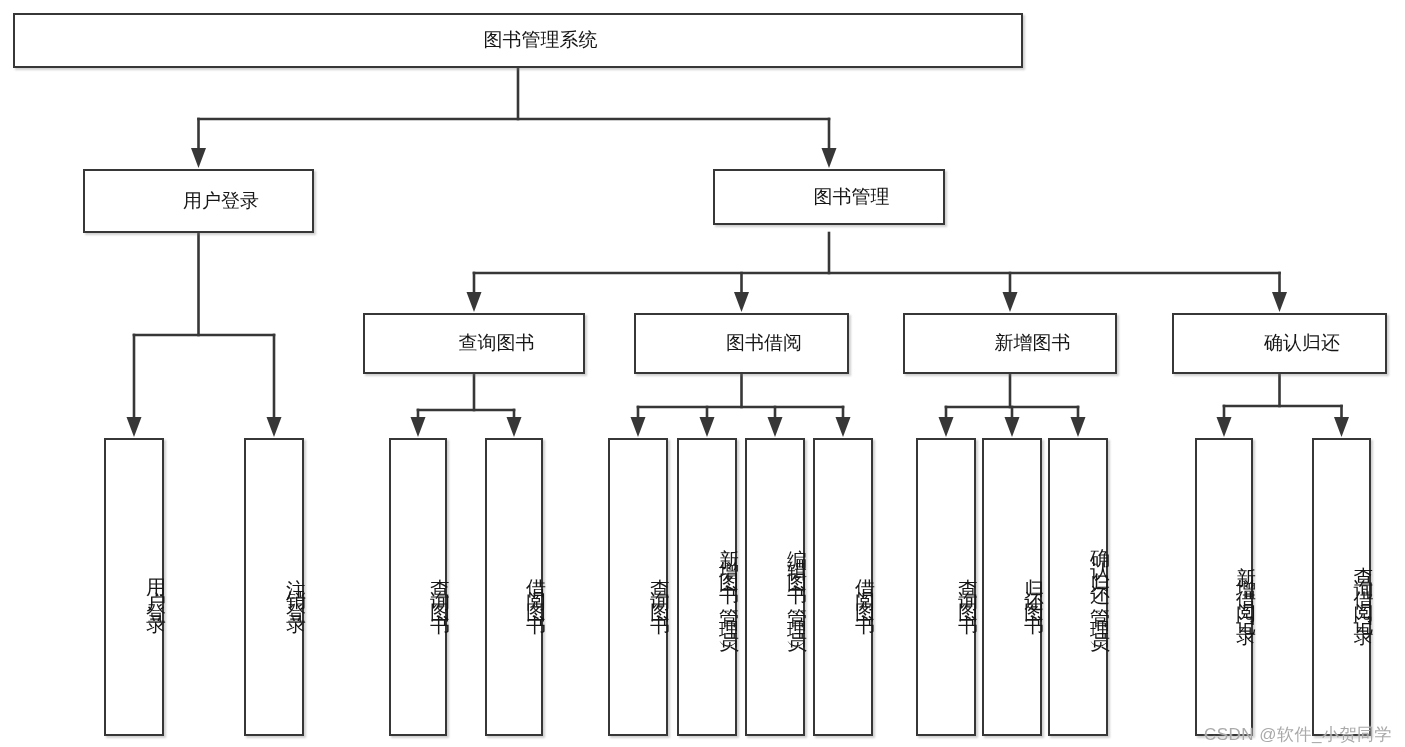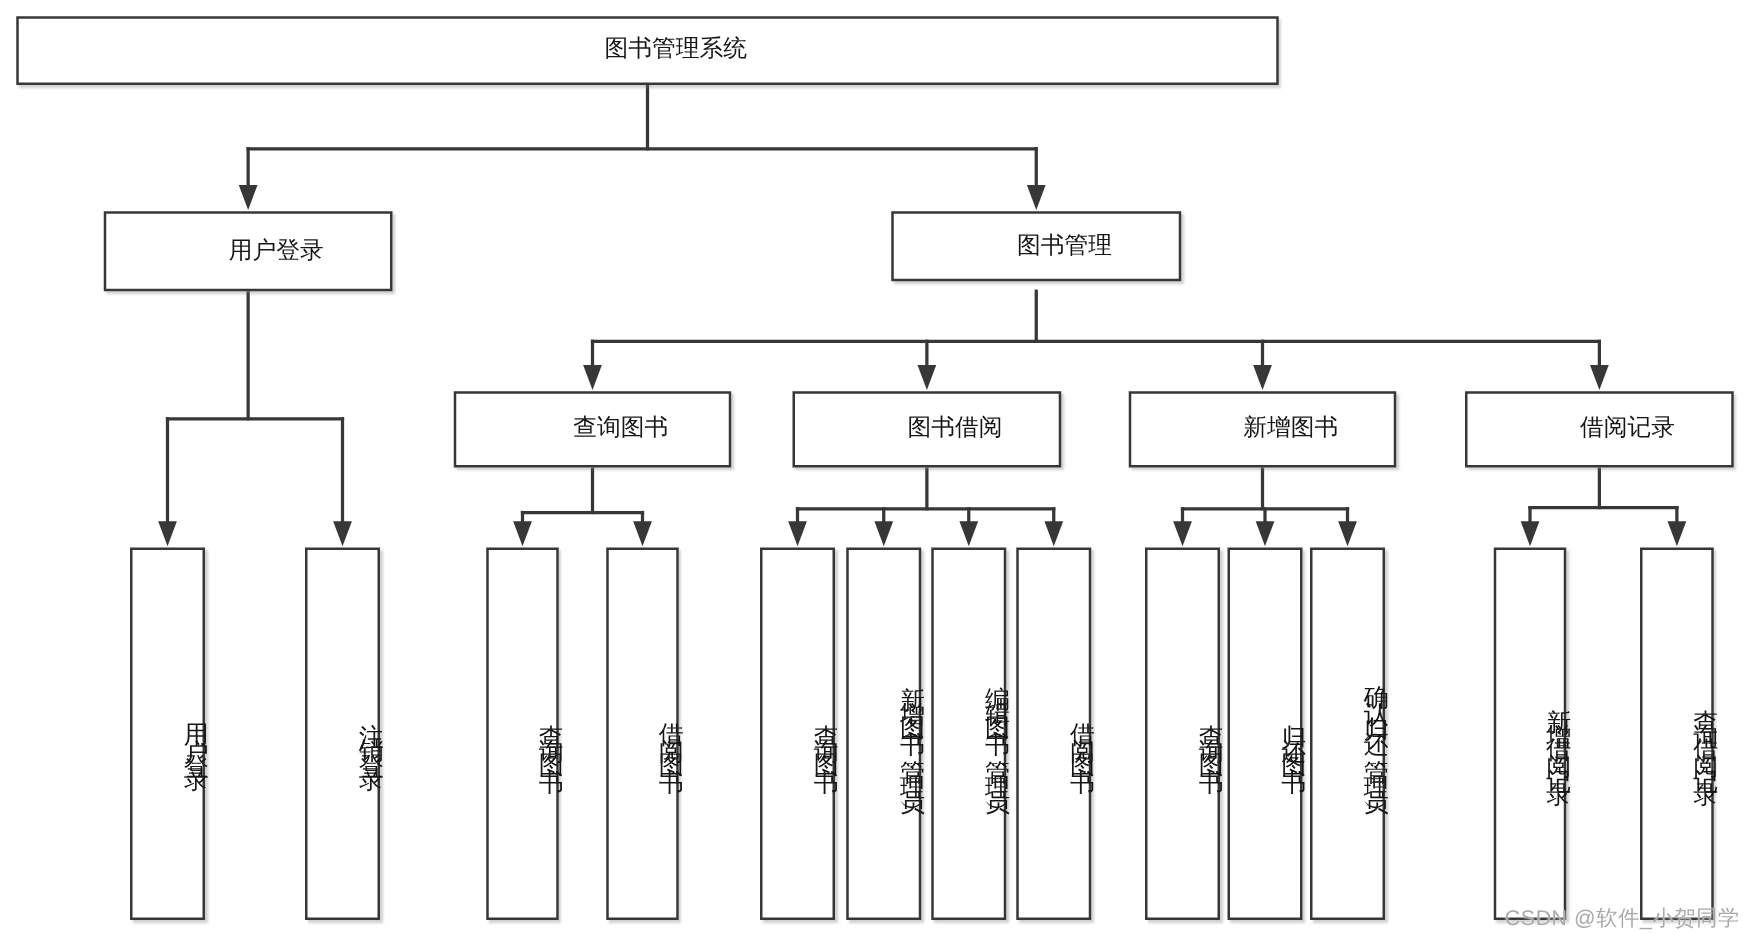--- a/index.html
+++ b/index.html
@@ -132,21 +132,21 @@
     <div class="node" style="left: 363px; top: 313px; width: 222px; height: 61px;">
       <span class="label">查询图书</span>
     </div>
     <div class="node" style="left: 634px; top: 313px; width: 215px; height: 61px;">
       <span class="label">图书借阅</span>
     </div>
     <div class="node" style="left: 903px; top: 313px; width: 214px; height: 61px;">
       <span class="label">新增图书</span>
     </div>
     <div class="node" style="left: 1172px; top: 313px; width: 215px; height: 61px;">
-      <span class="label">借阅记录</span>
+      <span class="label">确认归还</span>
     </div>
     <div class="node vertical" style="left: 104px; top: 438px; width: 60px; height: 298px;">
       <span class="label">用户登录</span>
     </div>
     <div class="node vertical" style="left: 244px; top: 438px; width: 60px; height: 298px;">
       <span class="label">注销登录</span>
     </div>
     <div class="node vertical" style="left: 389px; top: 438px; width: 58px; height: 298px;">
       <span class="label">查询图书</span>
     </div>

